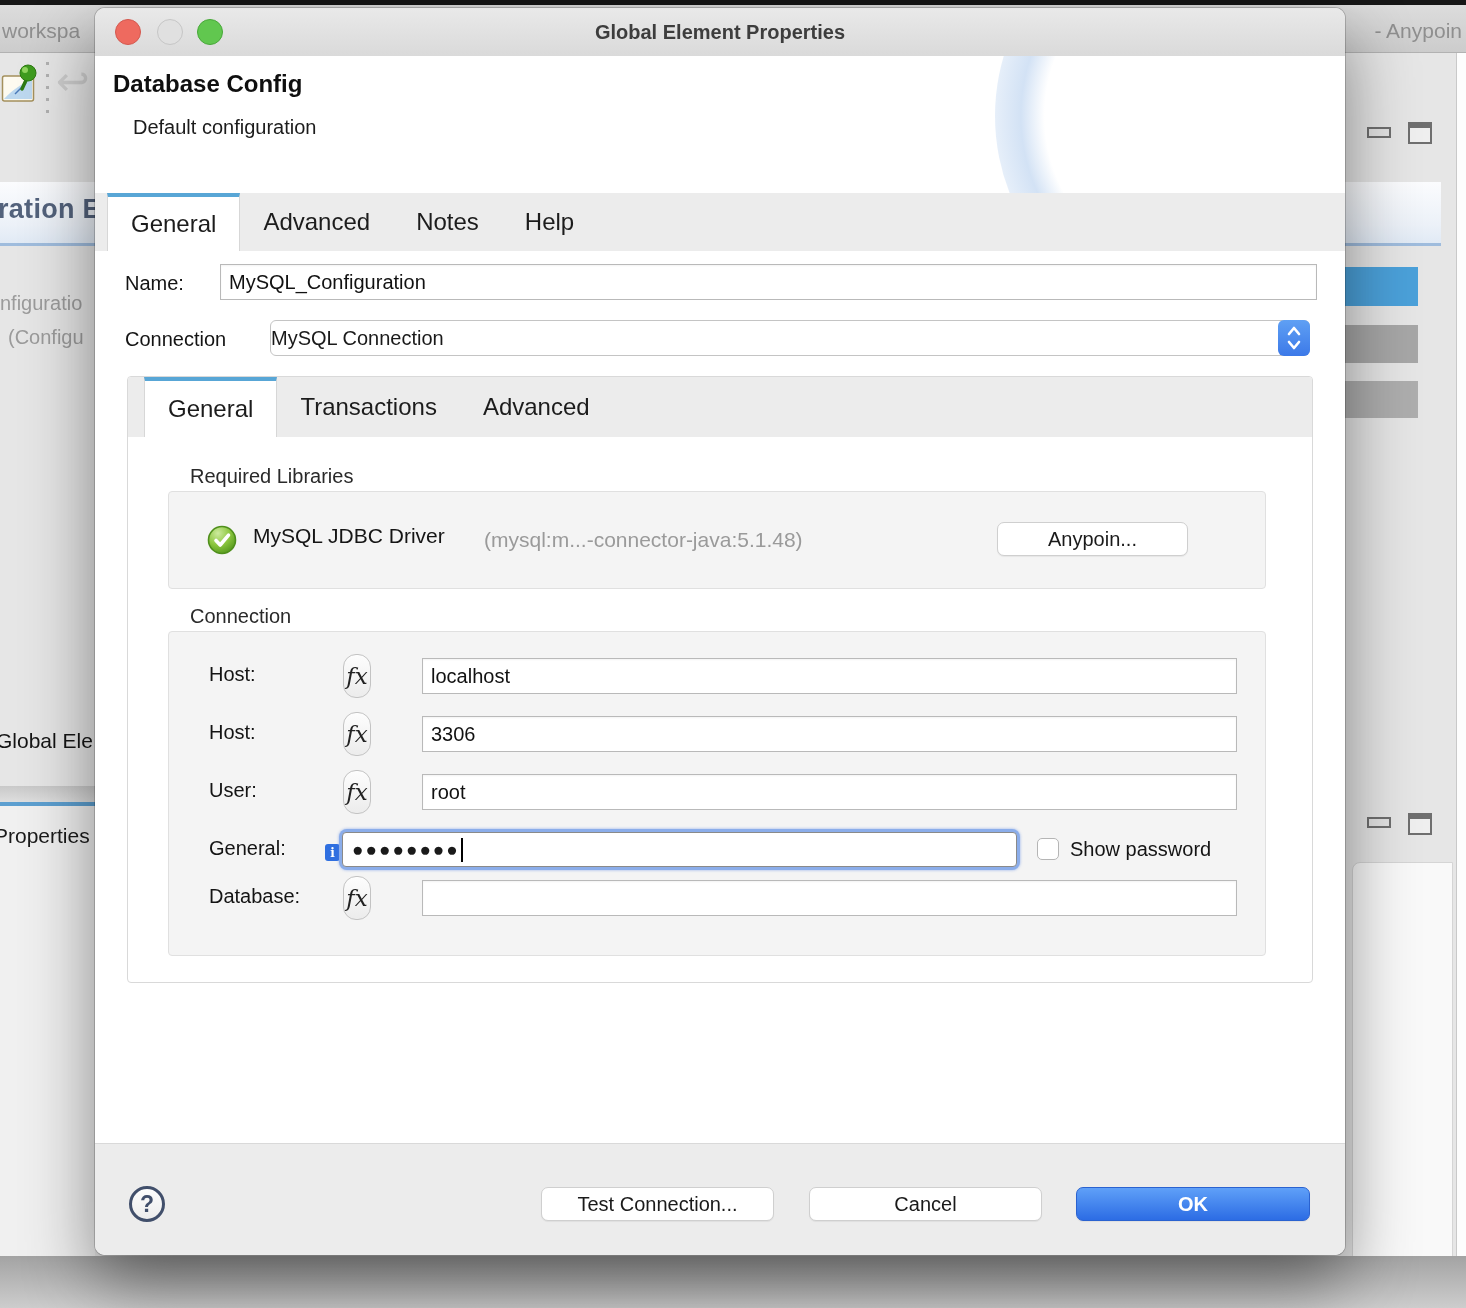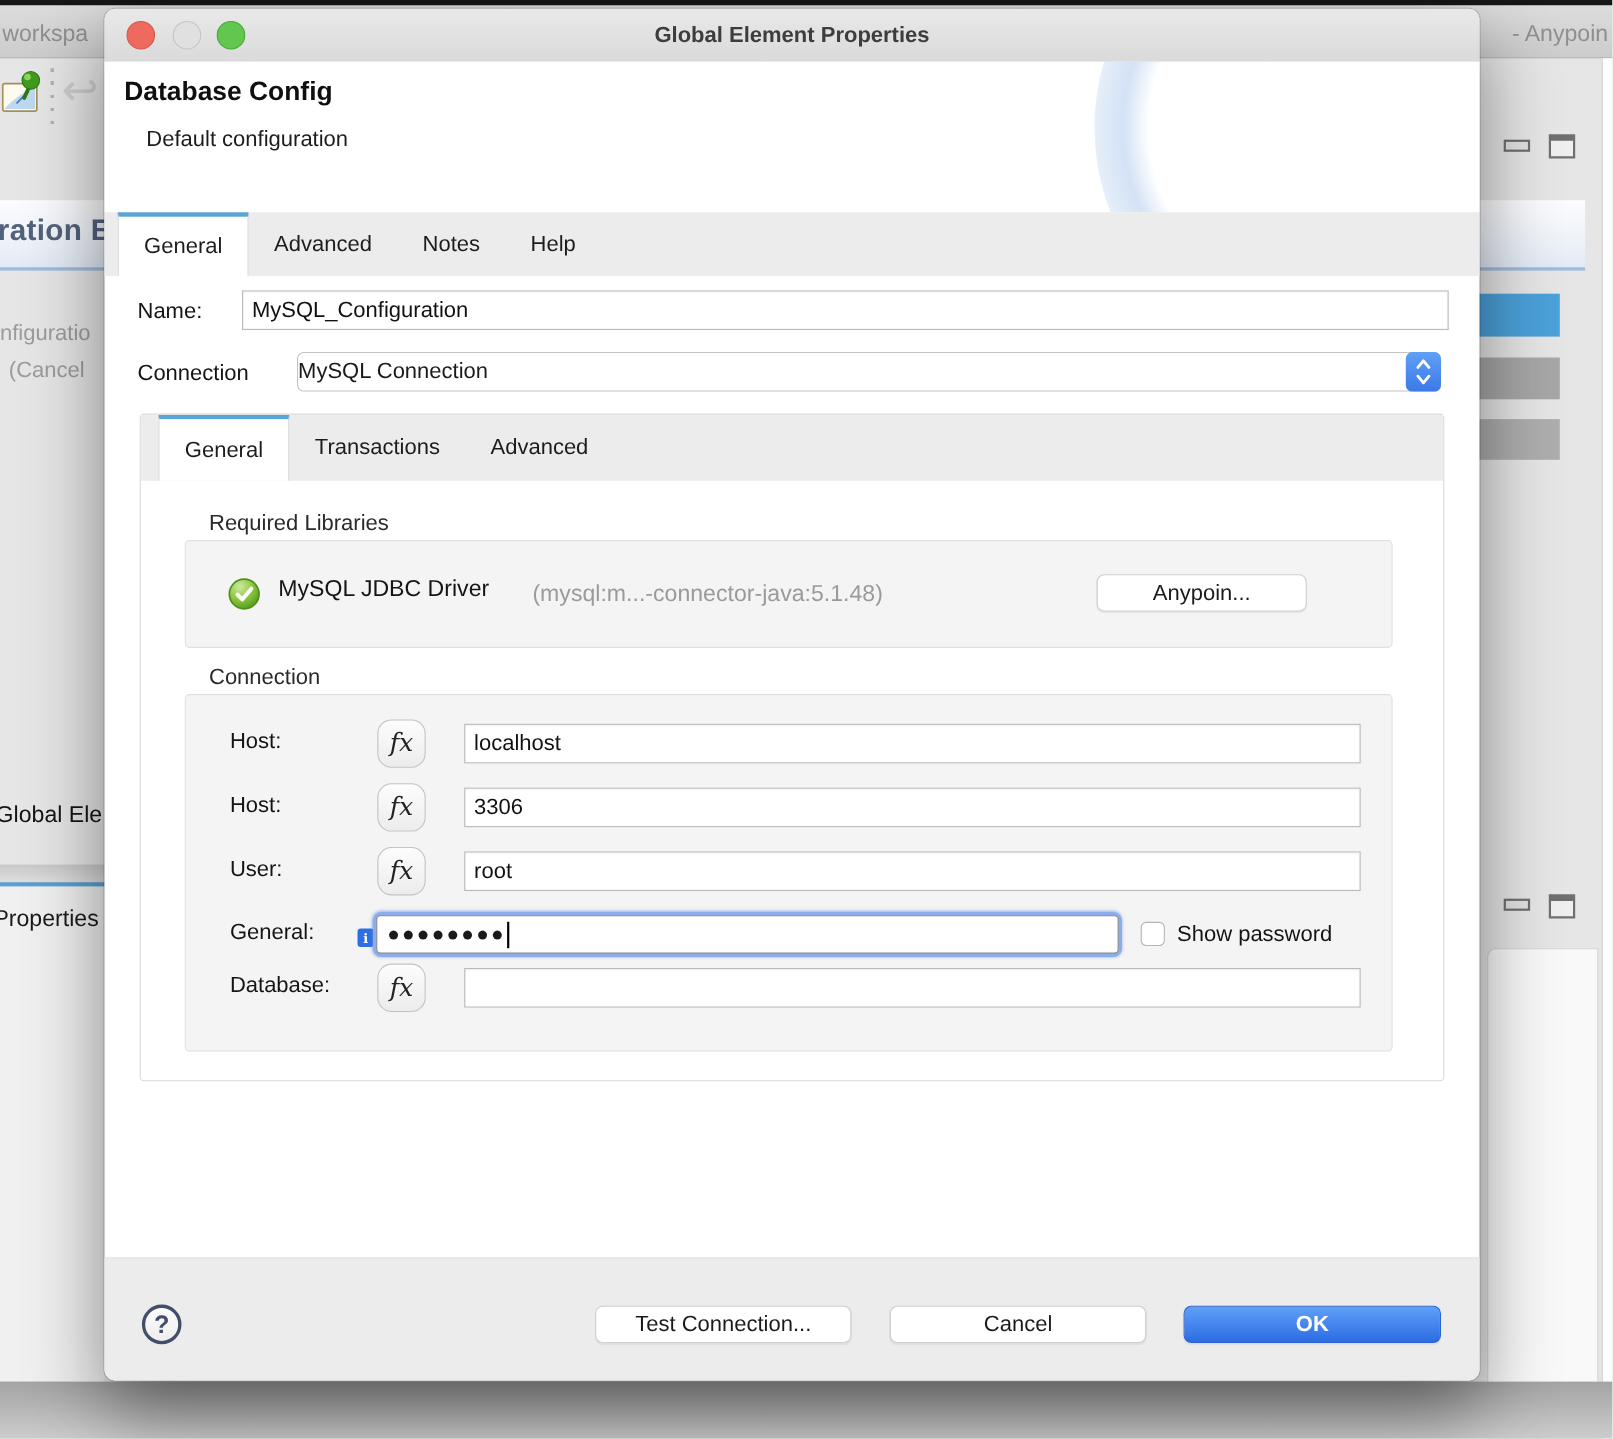--- a/index.html
+++ b/index.html
@@ -35,40 +35,40 @@
   .tl-green{left:102px;background:#61c74f;border:1px solid #47a838}
 
   .dlg-header{left:0;top:48px;width:100%;height:137px;background:#fff;overflow:hidden}
   .decor{right:-70px;top:-150px;width:420px;height:420px;border-radius:50%;
          background:radial-gradient(circle,rgba(255,255,255,0) 54%,rgba(203,221,243,.85) 62%,rgba(233,241,251,.4) 78%,rgba(255,255,255,0) 86%)}
   .hdr-title{left:18px;top:14px;font-size:24px;font-weight:bold;color:#0f0f0f}
   .hdr-sub{left:38px;top:60px;font-size:20px;color:#1c1c1c}
 
   .tabstrip{display:flex;align-items:stretch;background:#ececec}
   .tabstrip.outer{left:0;top:185px;width:100%;height:58px}
-  .tab{font-size:20px;color:#1c1c1c;display:flex;align-items:center;padding:0 23px;cursor:default}
+  .tab{font-size:24px;color:#1c1c1c;display:flex;align-items:center;padding:0 23px;cursor:default}
   .tab.active{background:#fff;border-left:1px solid #d7d7d7;border-right:1px solid #d7d7d7;
               border-top:4px solid #58a6d6;margin-left:12px}
   .tab.active.inner-first{margin-left:16px}
 
   .flabel{font-size:20px;color:#141414}
   .tfield{height:36px;border:1px solid #b9b9b9;background:#fff;font-size:20px;padding:0 8px;
           font-family:"Liberation Sans",sans-serif;color:#111;box-shadow:inset 0 1px 2px rgba(0,0,0,.05);width:100%}
   .combo{height:36px;background:#fff;border:1px solid #c4c4c4;border-radius:6px;
          display:flex;align-items:center;padding-left:0;font-size:20px;position:relative}
   .combo-step{position:absolute;right:-1px;top:-1px;width:32px;height:36px;border-radius:6px;
               background:linear-gradient(#5fa0f4,#3c79e8);display:flex;align-items:center;justify-content:center}
 
   .inner-group{left:32px;top:368px;width:1186px;height:607px;border:1px solid #d9d9d9;border-radius:4px;
                background:#fff;overflow:hidden}
   .inner-strip{left:0;top:0;width:100%;height:60px}
   .sec-label{font-size:20px;color:#2a2a2a}
   .sec-box{background:#f4f4f4;border:1px solid #e0e0e0;border-radius:4px}
 
-  .fx-btn{width:44px;height:44px;border:1px solid #c3c3c3;border-radius:13px;
+  .fx-btn{width:28px;height:44px;border:1px solid #c3c3c3;border-radius:13px;
           background:linear-gradient(#fdfdfd,#ececec);display:flex;align-items:center;justify-content:center;
           font-family:"DejaVu Serif",serif;font-style:italic;font-size:23px;color:#222}
   .btn{height:34px;border:1px solid #cfcfcf;border-radius:7px;background:#fff;font-size:20px;
        display:flex;align-items:center;justify-content:center;color:#1a1a1a;box-shadow:0 1px 1px rgba(0,0,0,.06)}
   .btn-primary{background:linear-gradient(#5fa0f8,#2c6ce4);border:1px solid #2a62d0;color:#fff;font-weight:bold}
 
   .pw-outer{background:#8badea;border-radius:8px;padding:3px;box-shadow:0 0 3px rgba(80,130,230,.6)}
   .pw-inner{background:#fff;border:1px solid #8a8a8a;border-radius:4px;height:35px;
             display:flex;align-items:center;padding-left:9px;font-size:19px;letter-spacing:2px}
   .caret{width:2px;height:24px;background:#000;margin-left:1px}
@@ -106,21 +106,21 @@
   </span>
   <div class="abs dotsep" style="left:46px;top:62px;height:58px"></div>
   <span class="abs" style="left:56px;top:58px;font-size:40px;color:#cdcdcd">↩</span>
 
   <div class="abs band" style="left:0;top:182px;width:95px;height:64px">
     <div class="abs bg-heading nowrap" style="left:-2px;top:12px;width:97px">ration E</div>
   </div>
   <div class="abs band" style="left:1345px;top:182px;width:96px;height:64px"></div>
 
   <div class="abs muted-txt nowrap" style="left:0;top:292px;width:95px">nfiguratio</div>
-  <div class="abs muted-txt nowrap" style="left:8px;top:326px;width:87px">(Cancel</div>
+  <div class="abs muted-txt nowrap" style="left:8px;top:326px;width:87px">(Configu</div>
 
   <div class="abs" style="left:1338px;top:267px;width:80px;height:39px;background:#4ba1da"></div>
   <div class="abs" style="left:1338px;top:325px;width:80px;height:38px;background:#a7a7a7"></div>
   <div class="abs" style="left:1338px;top:381px;width:80px;height:37px;background:#aeaeae"></div>
 
   <div class="abs ico-min" style="left:1367px;top:127px"></div>
   <div class="abs ico-max" style="left:1408px;top:122px"></div>
   <div class="abs ico-min" style="left:1367px;top:817px"></div>
   <div class="abs ico-max" style="left:1408px;top:813px"></div>
 

